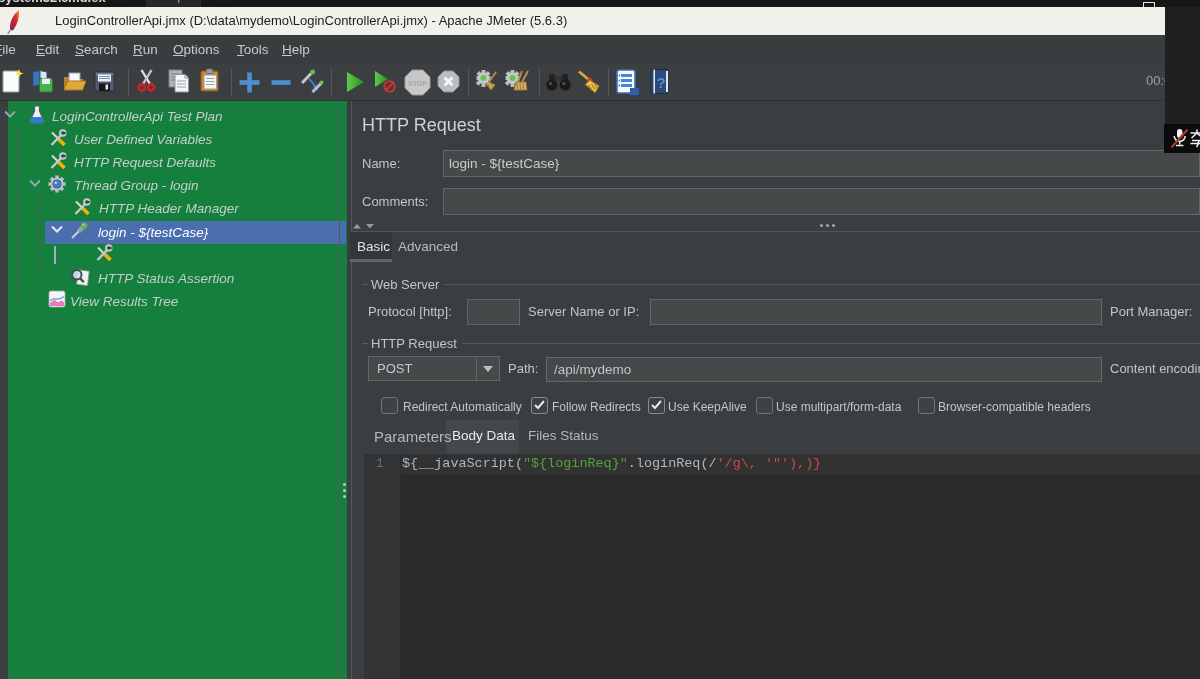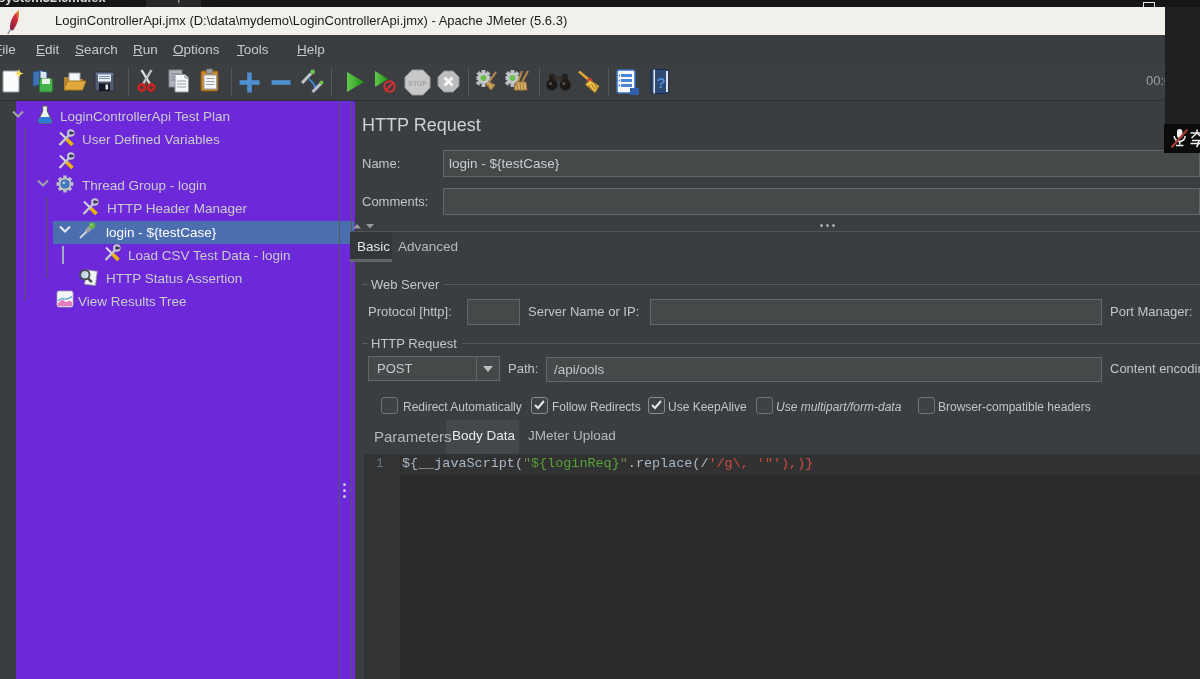--- a/index.html
+++ b/index.html
@@ -34,21 +34,21 @@
     <div class="abs" style="left:55px;top:0;height:28px;line-height:28px;font-size:13px;color:#1d1d1d;white-space:pre;">LoginControllerApi.jmx (D:\data\mydemo\LoginControllerApi.jmx) - Apache JMeter (5.6.3)</div>
   </div>
 
   <div class="abs" style="left:0;top:35px;width:1200px;height:29px;background:#3a3d3f;">
     <div class="abs menu" style="left:-6px;"><u>F</u>ile</div>
     <div class="abs menu" style="left:36px;"><u>E</u>dit</div>
     <div class="abs menu" style="left:75px;"><u>S</u>earch</div>
     <div class="abs menu" style="left:133px;"><u>R</u>un</div>
     <div class="abs menu" style="left:173px;"><u>O</u>ptions</div>
     <div class="abs menu" style="left:237px;"><u>T</u>ools</div>
-    <div class="abs menu" style="left:297px;"><u>H</u>elp</div>
+    <div class="abs menu" style="left:282px;"><u>H</u>elp</div>
   </div>
 
   <div class="abs" id="toolbar" style="left:0;top:64px;width:1200px;height:37px;background:#3c3f41;border-bottom:1px solid #2e3133;box-sizing:border-box;">
     <div class="abs" style="left:1146px;top:9px;font-size:13px;color:#9aa0a3;">00:0</div>
 
     <div class="abs" style="left:128px;top:4px;width:1px;height:28px;background:#55585a;"></div>
     <div class="abs" style="left:231px;top:4px;width:1px;height:28px;background:#55585a;"></div>
     <div class="abs" style="left:331px;top:4px;width:1px;height:28px;background:#55585a;"></div>
     <div class="abs" style="left:468px;top:4px;width:1px;height:28px;background:#55585a;"></div>
     <div class="abs" style="left:539px;top:4px;width:1px;height:28px;background:#55585a;"></div>
@@ -219,34 +219,34 @@
     </svg>
 
     <svg class="abs" style="left:648px;top:4px;" width="23" height="27" viewBox="0 0 23 27">
       <rect x="3" y="1.5" width="17" height="24" rx="1.5" fill="#2c4a73" stroke="#16294a"></rect>
       <rect x="5.5" y="1.5" width="1.5" height="24" fill="#e8ecf2"></rect>
       <rect x="18" y="3" width="2" height="21" fill="#dfe5ee"></rect>
       <text x="13" y="20" font-family="Liberation Sans" font-size="15" font-weight="bold" fill="#4f8fe0" text-anchor="middle">?</text>
     </svg>
   </div>
 
-  <div class="abs" id="tree" style="left:16px;top:101px;width:339px;height:578px;background:#6d28d9;">
+  <div class="abs" id="tree" style="left:8px;top:101px;width:339px;height:578px;background:#15803d;font-style:italic;">
 
     <div class="gline" style="left:8px;top:27px;width:1px;height:173px;background:#53575a;"></div>
     <div class="gline" style="left:30px;top:96px;width:1px;height:81px;background:#53575a;"></div>
 
     <div class="abs" style="left:37px;top:119.5px;width:301px;height:23px;background:#4b6eaf;"></div>
     <div class="abs" style="left:46px;top:145px;width:2px;height:18px;background:#9fb0bd;"></div>
 
     <div class="treetxt" style="left:44px;top:4px;">LoginControllerApi Test Plan</div>
     <div class="treetxt" style="left:66px;top:27px;">User Defined Variables</div>
+    <div class="treetxt" style="left:66px;top:50px;">HTTP Request Defaults</div>
     <div class="treetxt" style="left:66px;top:73px;">Thread Group - login</div>
     <div class="treetxt" style="left:91px;top:96px;">HTTP Header Manager</div>
     <div class="treetxt" style="left:90px;top:119.5px;color:#ffffff;">login - ${testCase}</div>
-    <div class="treetxt" style="left:112px;top:142.5px;">Load CSV Test Data - login</div>
     <div class="treetxt" style="left:90px;top:165.5px;">HTTP Status Assertion</div>
     <div class="treetxt" style="left:62px;top:188.5px;">View Results Tree</div>
 
     <svg class="abs" style="left:-4px;top:9px;" width="12" height="8" viewBox="0 0 12 8">
         <polyline points="1,1.5 6,6.5 11,1.5" stroke="#a0a4a7" stroke-width="2" fill="none"></polyline>
       </svg>
     <svg class="abs" style="left:21px;top:78px;" width="12" height="8" viewBox="0 0 12 8">
         <polyline points="1,1.5 6,6.5 11,1.5" stroke="#a0a4a7" stroke-width="2" fill="none"></polyline>
       </svg>
     <svg class="abs" style="left:43px;top:124px;" width="12" height="8" viewBox="0 0 12 8">
@@ -367,52 +367,52 @@
   <div class="gline" style="left:462px;top:343px;width:738px;height:1px;background:#565a5c;"></div>
 
   <div class="field" style="left:368px;top:356px;width:132px;height:25px;"></div>
   <div class="abs" style="left:377px;top:361px;font-size:13px;color:#c6c9cb;">POST</div>
   <div class="gline" style="left:476px;top:357px;width:1px;height:23px;background:#646667;"></div>
   <svg class="abs" style="left:482px;top:366px;" width="12" height="6" viewBox="0 0 12 6">
       <polygon points="1,0 11,0 6,6" fill="#bcbfc2"></polygon>
     </svg>
   <div class="lbl" style="left:508px;top:361px;">Path:</div>
   <div class="field" style="left:546px;top:357px;width:556px;height:25px;"></div>
-  <div class="abs" style="left:554px;top:362px;font-size:13.5px;color:#c2c5c7;">/api/ools</div>
+  <div class="abs" style="left:554px;top:362px;font-size:13.5px;color:#c2c5c7;">/api/mydemo</div>
   <div class="lbl" style="left:1110px;top:361px;">Content encoding:</div>
 
   <div class="abs" style="left:381px;top:397px;width:15px;height:15px;border:1.5px solid #6f7478;border-radius:3px;background:#3e4244;"></div>
   <div class="cbl" style="left:403px;top:400px;">Redirect Automatically</div>
   <div class="abs" style="left:531px;top:397px;width:15px;height:15px;border:1.5px solid #878c90;border-radius:3px;background:#3e4244;">
     <svg width="13" height="12" viewBox="0 0 13 12" style="position:absolute;left:1px;top:1px;">
         <path d="M2,6 L5,9 L11,2" stroke="#e8eaec" stroke-width="2" fill="none"></path>
       </svg>
   </div>
   <div class="cbl" style="left:552px;top:400px;">Follow Redirects</div>
   <div class="abs" style="left:648px;top:397px;width:15px;height:15px;border:1.5px solid #878c90;border-radius:3px;background:#3e4244;">
     <svg width="13" height="12" viewBox="0 0 13 12" style="position:absolute;left:1px;top:1px;">
         <path d="M2,6 L5,9 L11,2" stroke="#e8eaec" stroke-width="2" fill="none"></path>
       </svg>
   </div>
   <div class="cbl" style="left:668px;top:400px;">Use KeepAlive</div>
   <div class="abs" style="left:756px;top:397px;width:15px;height:15px;border:1.5px solid #6f7478;border-radius:3px;background:#3e4244;"></div>
-  <div class="cbl" style="left:776px;top:400px;font-style:italic;">Use multipart/form-data</div>
+  <div class="cbl" style="left:776px;top:400px;">Use multipart/form-data</div>
   <div class="abs" style="left:918px;top:397px;width:15px;height:15px;border:1.5px solid #6f7478;border-radius:3px;background:#3e4244;"></div>
   <div class="cbl" style="left:938px;top:400px;">Browser-compatible headers</div>
 
   <div class="abs" style="left:446px;top:420px;width:73px;height:34px;background:#45484b;"></div>
   <div class="abs" style="left:374px;top:428px;font-size:15px;color:#b5b8ba;">Parameters</div>
   <div class="abs" style="left:452px;top:428px;font-size:13.5px;color:#e8eaeb;">Body Data</div>
-  <div class="abs" style="left:528px;top:428px;font-size:13.5px;color:#b5b8ba;">JMeter Upload</div>
+  <div class="abs" style="left:528px;top:428px;font-size:13.5px;color:#b5b8ba;">Files Status</div>
 
   <div class="abs" style="left:364px;top:454px;width:836px;height:225px;background:#2b2b2b;">
     <div class="abs" style="left:0;top:0;width:37px;height:225px;background:#313335;border-right:1px solid #282a2c;box-sizing:border-box;"></div>
     <div class="abs" style="left:37px;top:0;width:799px;height:21px;background:#323232;"></div>
     <div class="abs" style="left:12px;top:2px;font-size:13px;font-family:'Liberation Mono',monospace;color:#677076;">1</div>
-    <div class="abs" style="left:38px;top:2px;font-size:13.45px;font-family:'Liberation Mono',monospace;white-space:pre;"><span style="color:#a9b7c6;">${__javaScript(</span><span style="color:#6a8759;">"</span><span style="color:#55a339;">${loginReq}</span><span style="color:#6a8759;">"</span><span style="color:#a9b7c6;">.replace(/</span><span style="color:#cb4b42;">'/g\, '"'),)}</span></div>
+    <div class="abs" style="left:38px;top:2px;font-size:13.45px;font-family:'Liberation Mono',monospace;white-space:pre;"><span style="color:#a9b7c6;">${__javaScript(</span><span style="color:#6a8759;">"</span><span style="color:#55a339;">${loginReq}</span><span style="color:#6a8759;">"</span><span style="color:#a9b7c6;">.loginReq(/</span><span style="color:#cb4b42;">'/g\, '"'),)}</span></div>
   </div>
 
   <div class="abs" style="left:1165px;top:0;width:35px;height:124px;background:#1f2022;"></div>
 
   <div class="abs" style="left:0;top:0;width:1200px;height:7px;background:#161616;overflow:hidden;">
     <div class="abs" style="left:146px;top:0;width:55px;height:7px;background:#282828;"></div>
     <div class="abs" style="left:-2px;top:-10px;font-size:13px;font-weight:bold;color:#d8d8d6;white-space:pre;">system32\cmd.ex</div>
     <div class="abs" style="left:117px;top:-9px;font-size:11px;color:#d0d0d0;">✕</div>
     <div class="abs" style="left:175px;top:-8px;font-size:13px;color:#b8b8b8;">+</div>
     <div class="abs" style="left:218px;top:-9px;font-size:11px;color:#d0d0d0;">✕</div>

